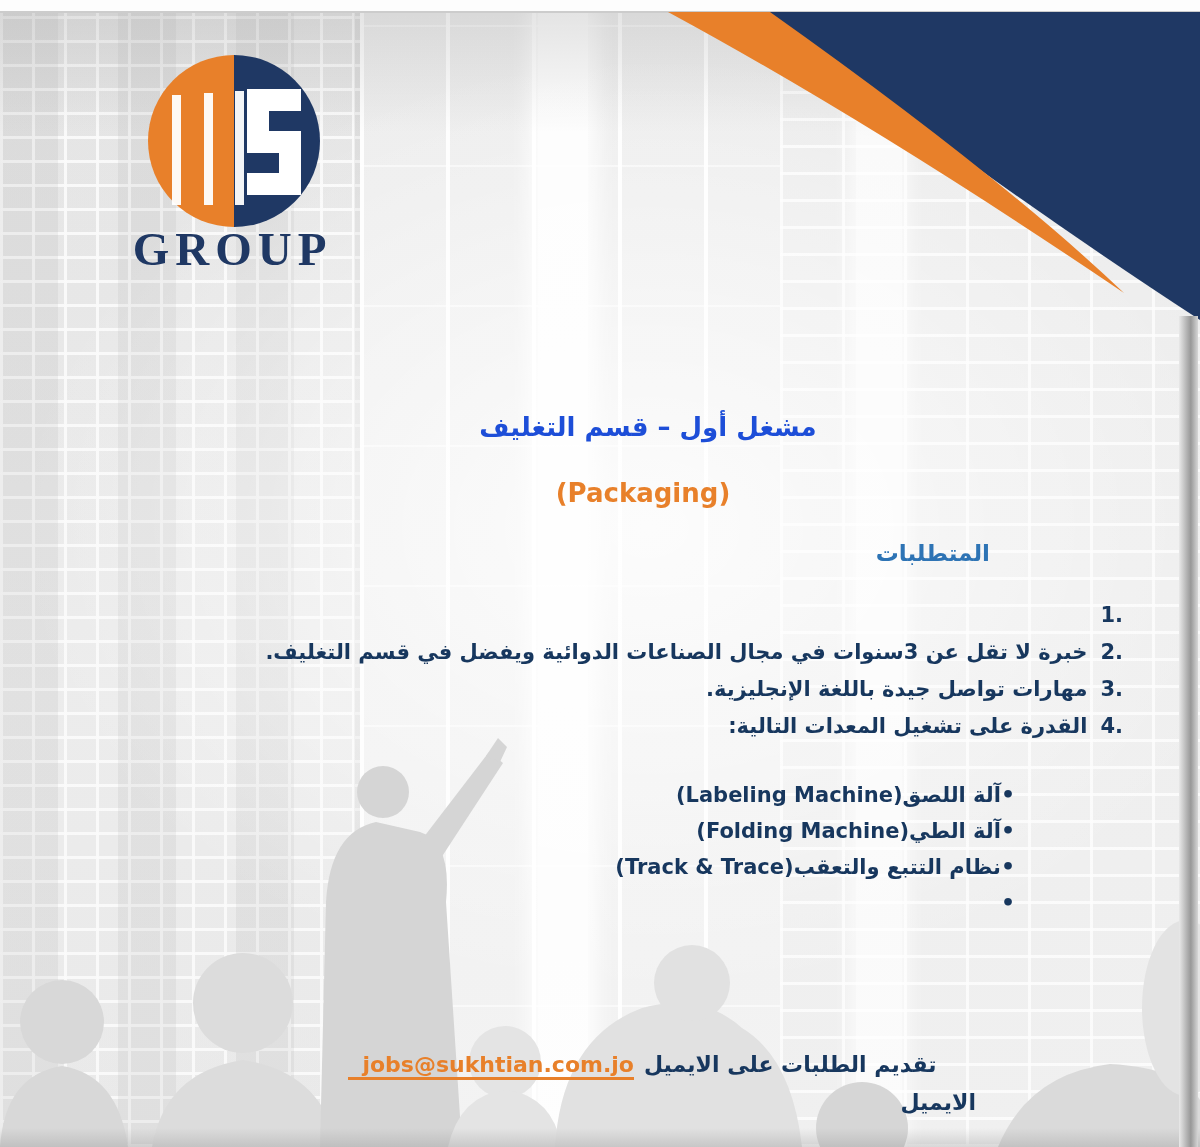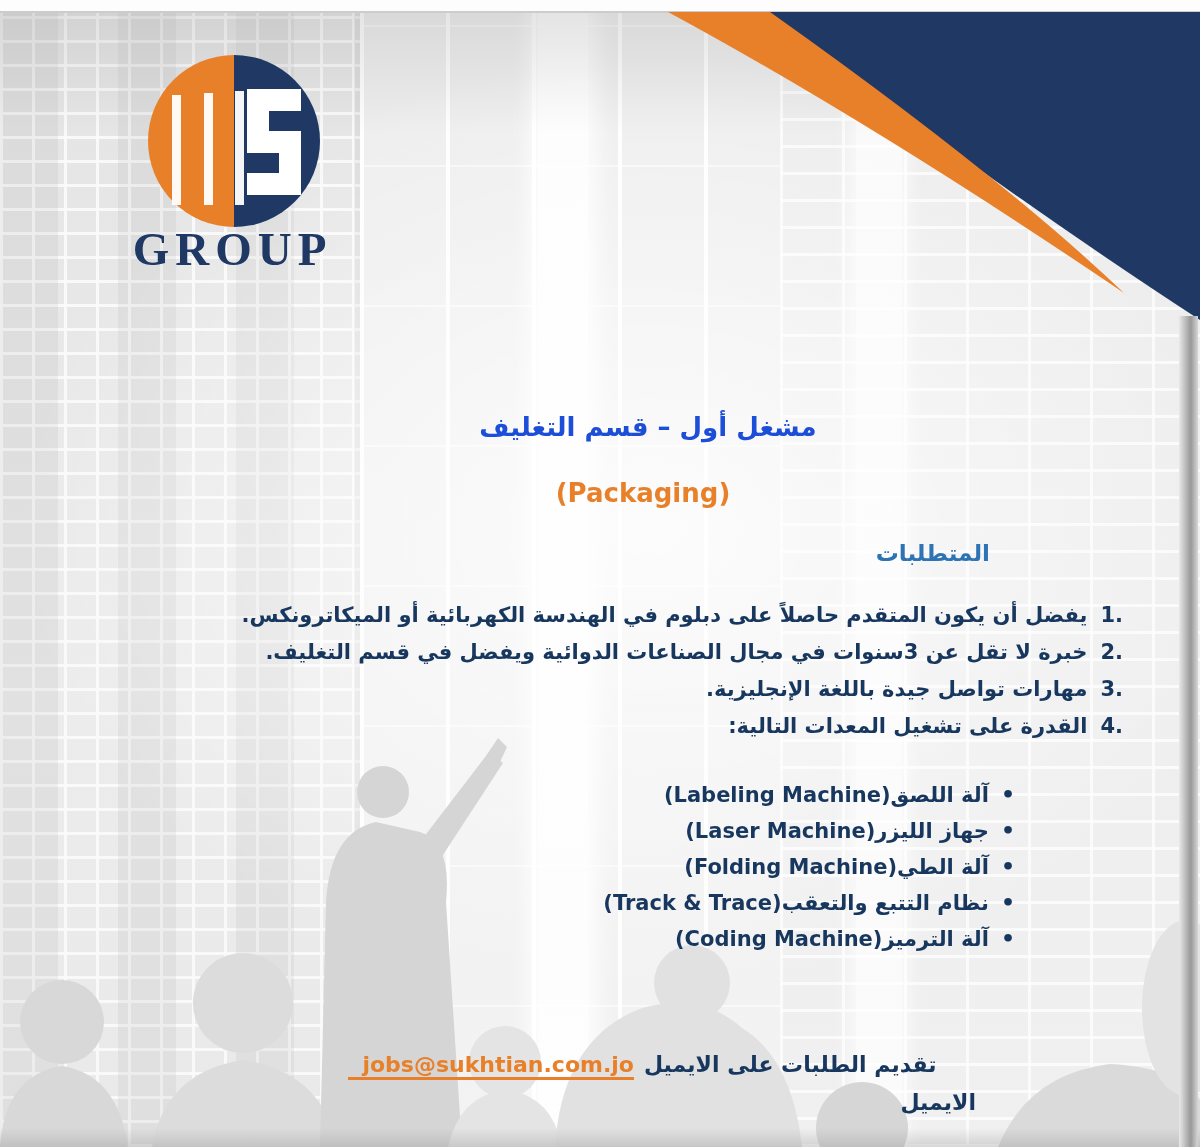--- a/index.html
+++ b/index.html
@@ -51,21 +51,21 @@
     color:#1d4ed8;font-size:26px;font-weight:bold;}
   .job-title-en{position:absolute;left:86px;top:478px;width:1114px;text-align:center;
     color:#e8802a;font-size:26px;font-weight:bold;}
   .req-heading{position:absolute;right:210px;top:540px;direction:rtl;
     color:#2e74b5;font-size:23px;font-weight:bold;}
   .req-list{position:absolute;right:77px;top:600px;width:1060px;direction:rtl;}
   .req-item{display:flex;direction:rtl;justify-content:flex-start;column-gap:13px;
     color:#17375e;font-size:21px;font-weight:bold;line-height:30px;margin-bottom:7px;}
   .req-num{display:inline-block;direction:ltr;}
   .eq-list{position:absolute;right:185px;top:780px;width:900px;direction:rtl;}
-  .eq-item{display:flex;direction:rtl;align-items:baseline;column-gap:12px;
+  .eq-item{display:flex;direction:rtl;align-items:baseline;
     color:#17375e;font-size:21px;font-weight:bold;line-height:29px;margin-bottom:6px;}
   .eq-dot::before{content:"•";font-size:22px;}
   .eq-dot{color:#17375e;}
   .footer-line1{position:absolute;left:140px;right:55px;top:1052px;display:flex;direction:rtl;
     justify-content:center;align-items:baseline;column-gap:10px;
     color:#17375e;font-size:22px;font-weight:bold;white-space:nowrap;}
   .email-link{color:#e8802a;text-decoration:none;border-bottom:3px solid #e8802a;
     padding-left:14px;font-weight:bold;direction:ltr;display:inline-block;cursor:pointer;text-align:right;}
   .footer-line2{position:absolute;right:224px;top:1090px;direction:rtl;
     color:#17375e;font-size:22px;font-weight:bold;}
@@ -128,21 +128,20 @@
   <div class="content">
 
     <div class="job-title-ar">مشغل أول – قسم التغليف</div>
     <div class="job-title-en">(Packaging)</div>
 
     <div class="req-heading">المتطلبات</div>
 
     <div class="req-list">
       <div class="req-item">
         <span class="req-num">1.</span>
-        <span class="req-text">يفضل أن يكون المتقدم حاصلاً على دبلوم في الهندسة الكهربائية أو الميكاترونكس.</span>
       </div>
       <div class="req-item">
         <span class="req-num">2.</span>
         <span class="req-text">خبرة لا تقل عن 3سنوات في مجال الصناعات الدوائية ويفضل في قسم التغليف.</span>
       </div>
       <div class="req-item">
         <span class="req-num">3.</span>
         <span class="req-text">مهارات تواصل جيدة باللغة الإنجليزية.</span>
       </div>
       <div class="req-item">
@@ -151,33 +150,28 @@
       </div>
     </div>
 
     <div class="eq-list">
       <div class="eq-item">
         <span class="eq-dot"></span>
         <span>آلة اللصق(Labeling Machine)</span>
       </div>
       <div class="eq-item">
         <span class="eq-dot"></span>
-        <span>جهاز الليزر(Laser Machine)</span>
-      </div>
-      <div class="eq-item">
-        <span class="eq-dot"></span>
         <span>آلة الطي(Folding Machine)</span>
       </div>
       <div class="eq-item">
         <span class="eq-dot"></span>
         <span>نظام التتبع والتعقب(Track &amp; Trace)</span>
       </div>
       <div class="eq-item">
         <span class="eq-dot"></span>
-        <span>آلة الترميز(Coding Machine)</span>
       </div>
     </div>
 
     <div class="footer-line1">
       <span>تقديم الطلبات على الايميل</span>
       <a class="email-link">jobs@sukhtian.com.jo</a>
     </div>
     <div class="footer-line2">الايميل</div>
 
   </div>

